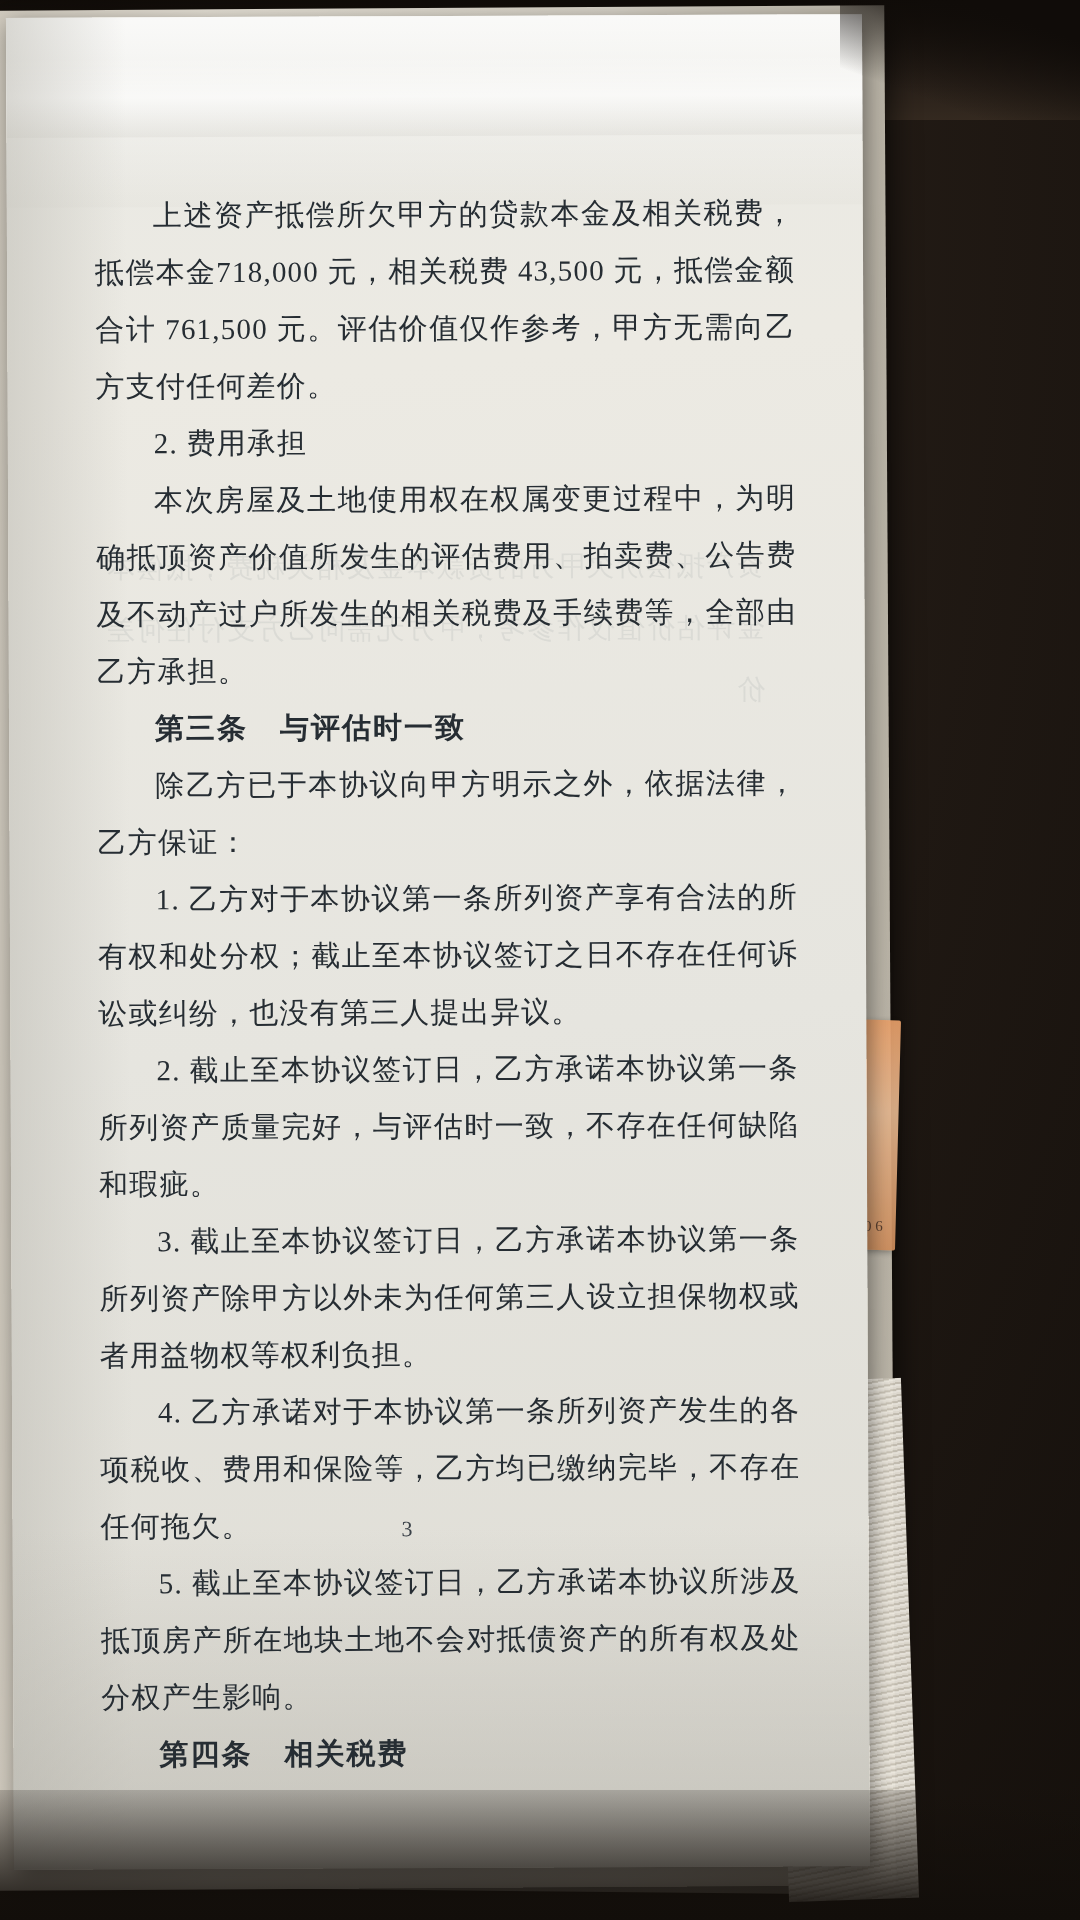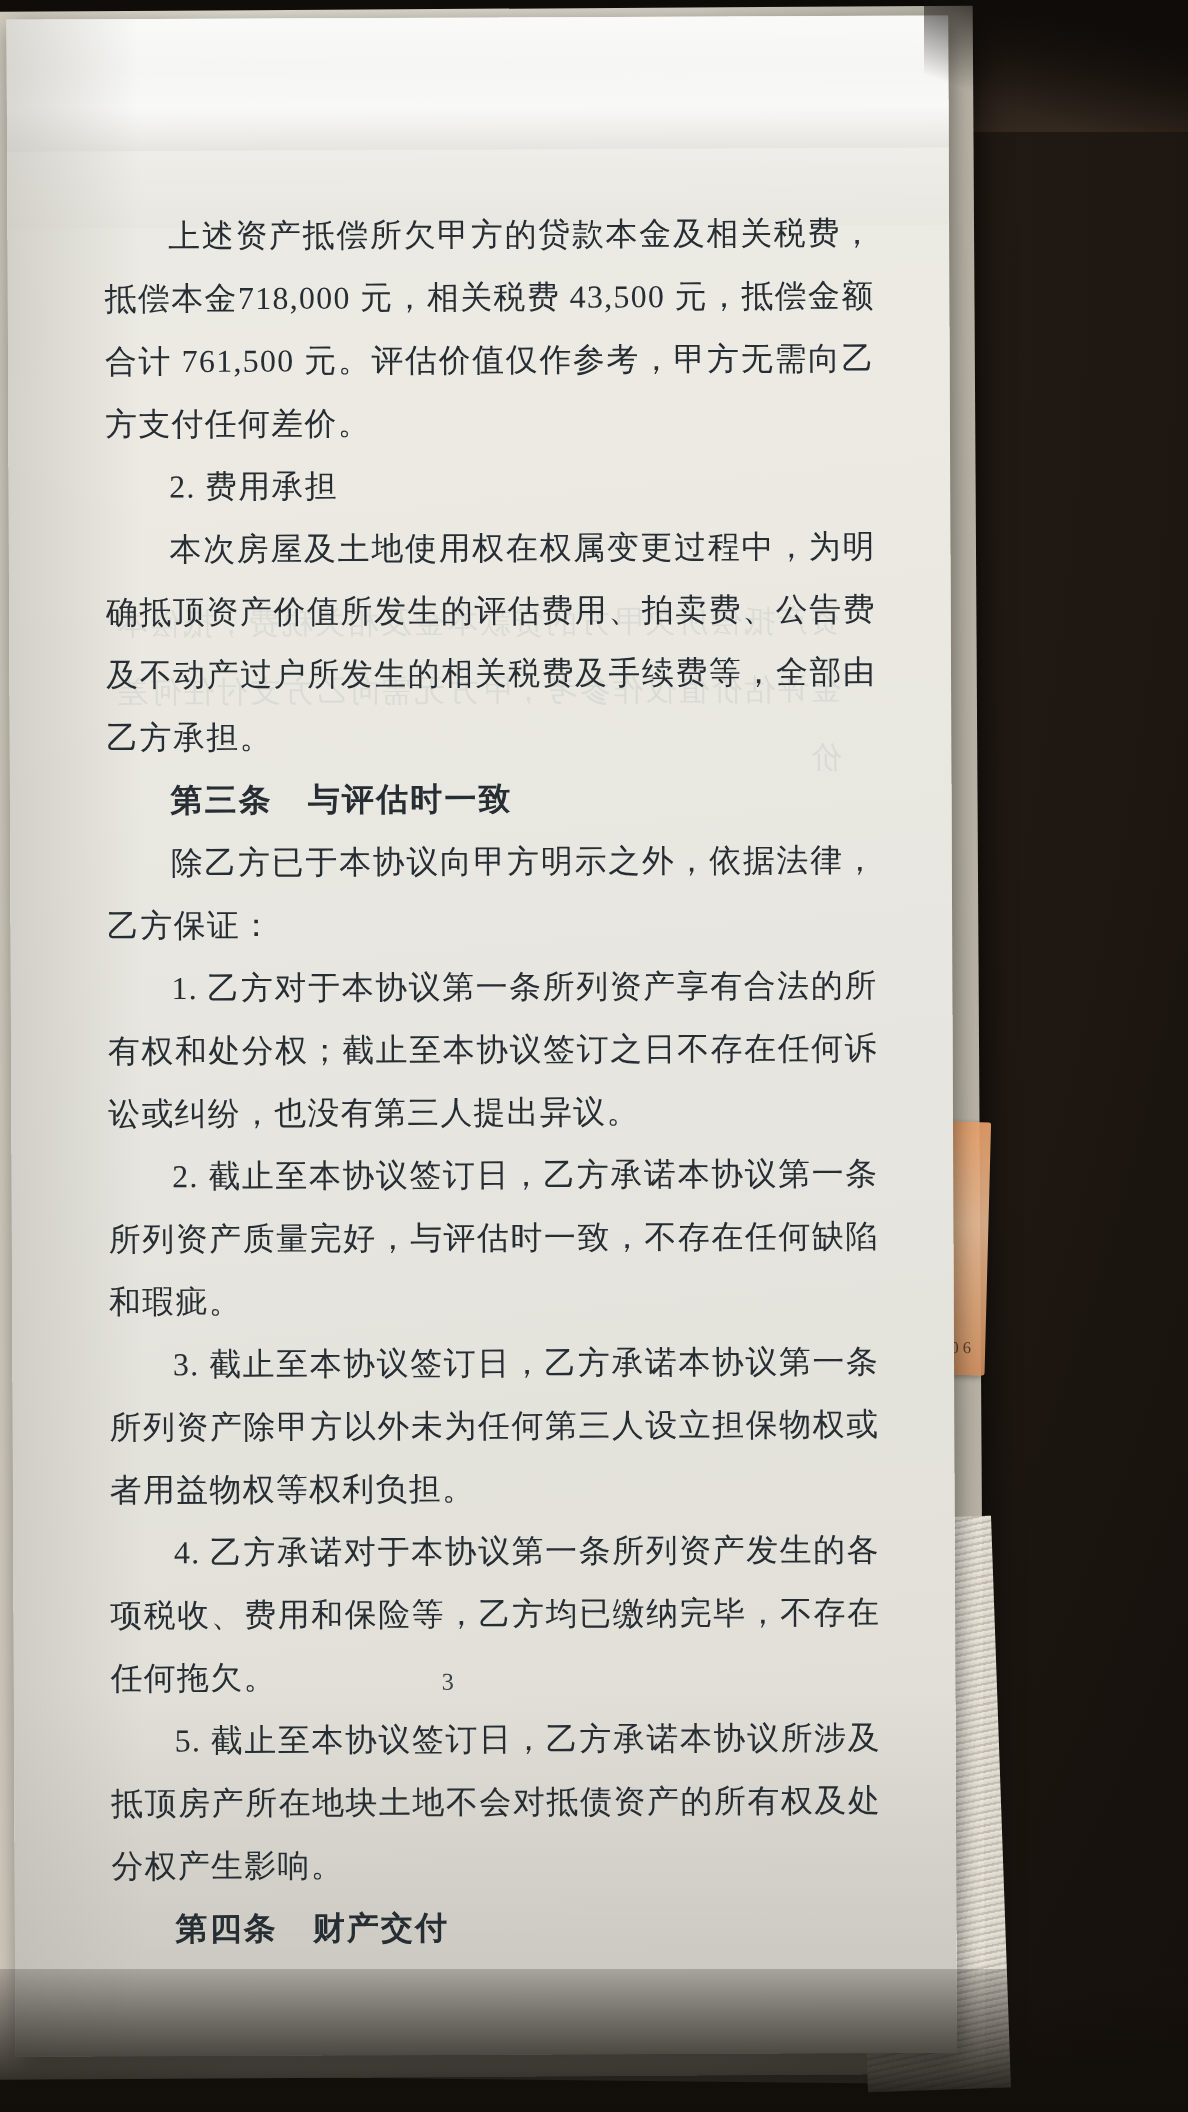--- a/index.html
+++ b/index.html
@@ -209,21 +209,21 @@
       <p>上述资产抵偿所欠甲方的贷款本金及相关税费，抵偿本金718,000 元，相关税费 43,500 元，抵偿金额合计 761,500 元。评估价值仅作参考，甲方无需向乙方支付任何差价。</p>
       <p>2. 费用承担</p>
       <p>本次房屋及土地使用权在权属变更过程中，为明确抵顶资产价值所发生的评估费用、拍卖费、公告费及不动产过户所发生的相关税费及手续费等，全部由乙方承担。</p>
       <p class="heading"><span>第三条</span><span class="gap"></span><span>与评估时一致</span></p>
       <p>除乙方已于本协议向甲方明示之外，依据法律，乙方保证：</p>
       <p>1. 乙方对于本协议第一条所列资产享有合法的所有权和处分权；截止至本协议签订之日不存在任何诉讼或纠纷，也没有第三人提出异议。</p>
       <p>2. 截止至本协议签订日，乙方承诺本协议第一条所列资产质量完好，与评估时一致，不存在任何缺陷和瑕疵。</p>
       <p>3. 截止至本协议签订日，乙方承诺本协议第一条所列资产除甲方以外未为任何第三人设立担保物权或者用益物权等权利负担。</p>
       <p>4. 乙方承诺对于本协议第一条所列资产发生的各项税收、费用和保险等，乙方均已缴纳完毕，不存在任何拖欠。</p>
       <p>5. 截止至本协议签订日，乙方承诺本协议所涉及抵顶房产所在地块土地不会对抵债资产的所有权及处分权产生影响。</p>
-      <p class="heading"><span>第四条</span><span class="gap"></span><span>财产交付</span></p>
+      <p class="heading"><span>第四条</span><span class="gap"></span><span>相关税费</span></p>
     </div>
 
     <div class="pagenum">3</div>
   </div>
 
   <div class="dark-corner"></div>
   <div class="bottom-dark"></div>
 </div>
 
 </body></html>

